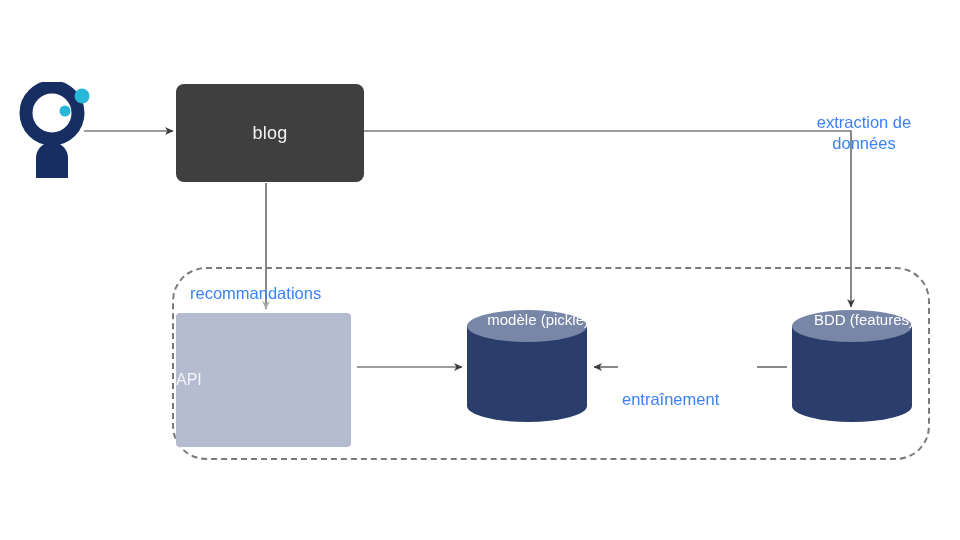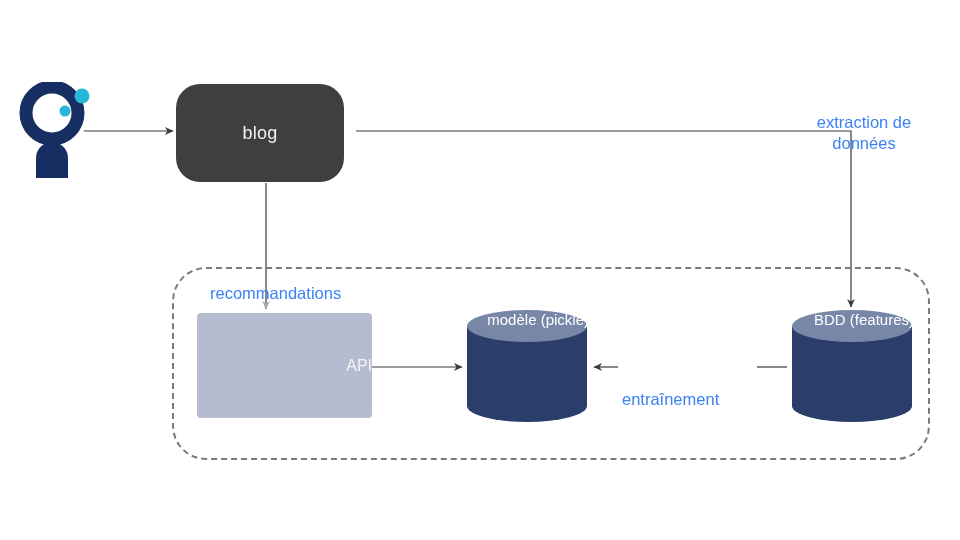--- a/index.html
+++ b/index.html
@@ -28,24 +28,24 @@
     left: 18px;
     top: 82px;
     width: 80px;
     height: 96px;
   }
 
   
   #blog-node {
     left: 176px;
     top: 84px;
-    width: 168px;
+    width: 188px;
     height: 98px;
     background: #3f3f3f;
-    border-radius: 24px;
+    border-radius: 8px;
     display: flex;
     align-items: center;
     justify-content: center;
   }
   #blog-node .node-label {
     color: #f2f2f2;
     font-size: 18px;
     letter-spacing: 0.2px;
   }
 
@@ -56,29 +56,29 @@
     width: 758px;
     height: 193px;
     border: 2px dashed #7a7a7a;
     border-radius: 34px;
     box-sizing: border-box;
     background: transparent;
   }
 
   
   #api-node {
-    left: 197px;
+    left: 176px;
     top: 313px;
     width: 175px;
-    height: 105px;
+    height: 134px;
     background: #b5bcd0;
     border-radius: 4px;
     display: flex;
     align-items: center;
-    justify-content: flex-end;
+    justify-content: flex-start;
   }
   #api-node .node-label {
     color: #f4f5f8;
     font-size: 16px;
   }
 
   
   .cylinder {
     width: 124px;
     height: 112px;
@@ -106,21 +106,20 @@
   }
   #label-extraction {
     left: 778px;
     top: 112px;
     width: 172px;
     text-align: center;
   }
   #label-recommandations {
     left: 190px;
     top: 283px;
-    margin-left: 20px;
   }
   #label-entrainement {
     left: 622px;
     top: 355px;
     margin-top: 34px;
   }
 </style>
 </head>
 <body>
 

